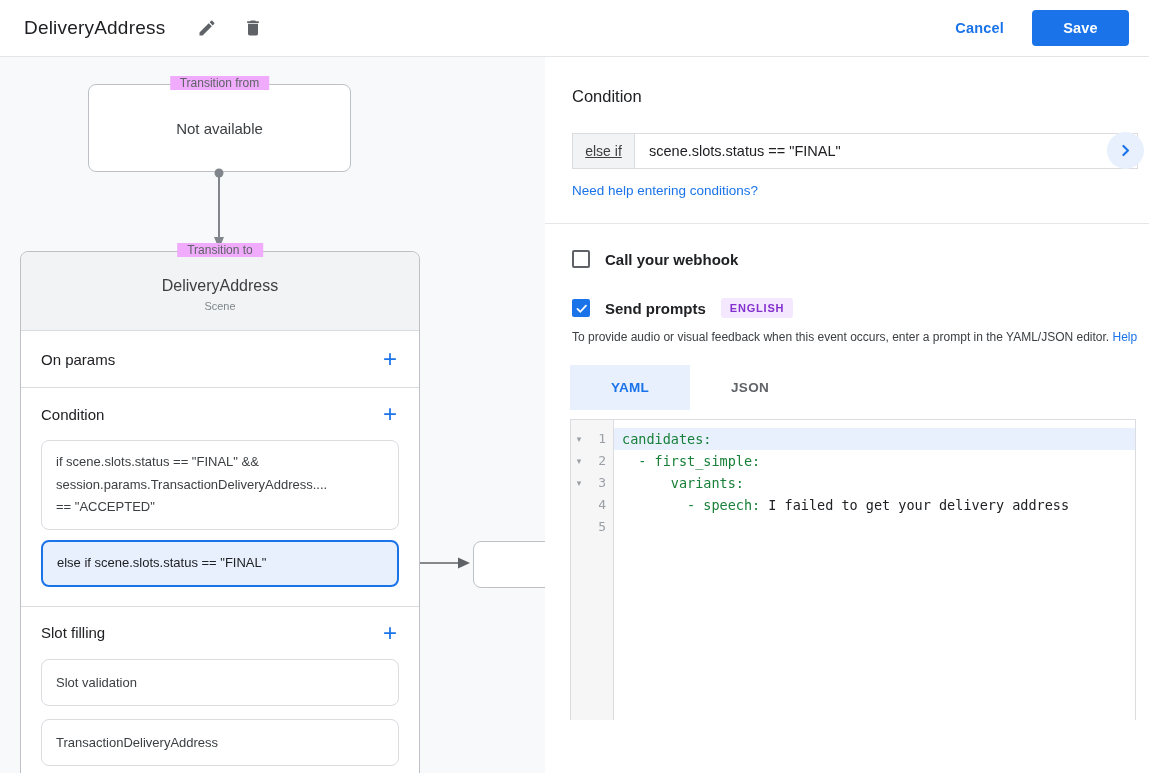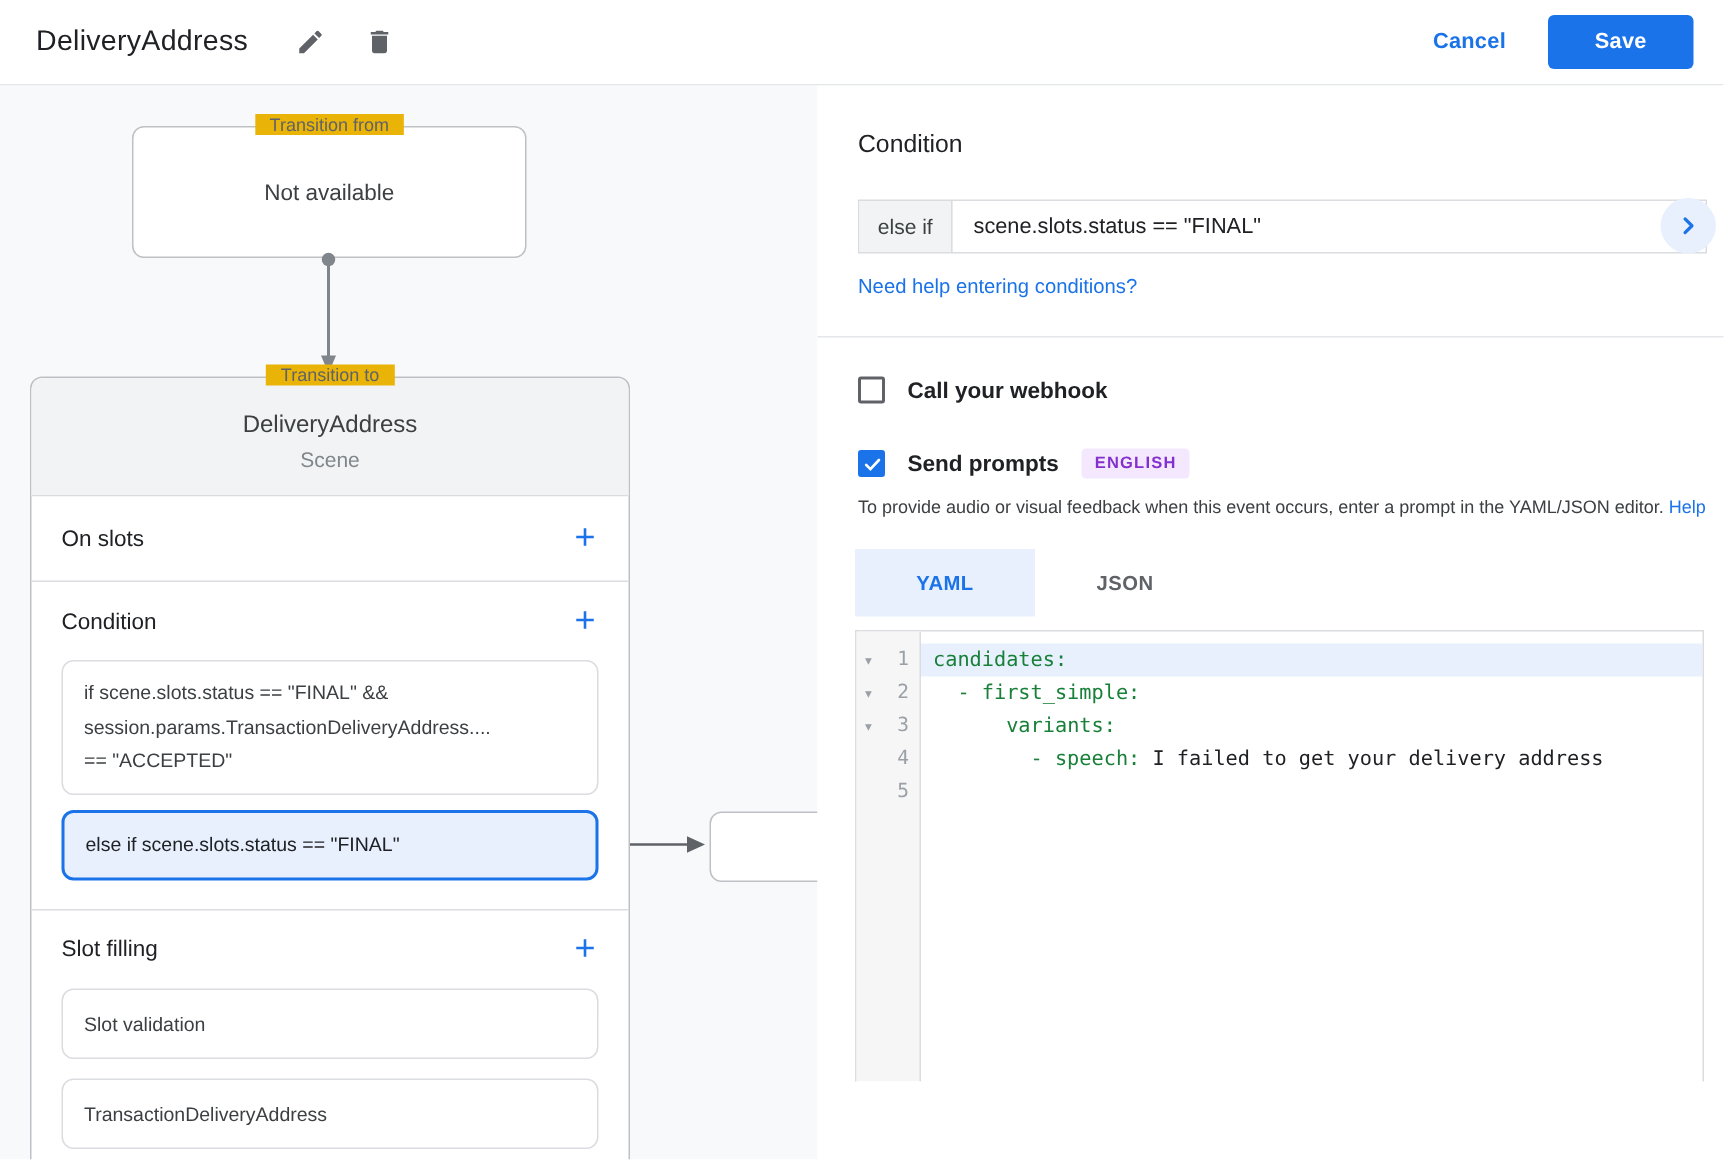--- a/index.html
+++ b/index.html
@@ -21,35 +21,35 @@
                  font-size:14.5px; font-weight:600; font-family:inherit; cursor:pointer; letter-spacing:.2px; }
 
   
   .main { display:flex; height:716px; }
 
   
   .canvas { position:relative; width:545px; background:#f8f9fa; overflow:hidden; flex:none; }
 
   .tf-box { position:absolute; left:88px; top:27px; width:263px; height:88px; background:#fff;
             border:1px solid #bdc1c6; border-radius:8px; display:flex; align-items:center; justify-content:center; }
-  .float-label { position:absolute; top:-9px; left:50%; transform:translateX(-50%); background:#eab308;
+  .float-label { position:absolute; top:-9px; left:50%; transform:translateX(-50%); background:#f0abfc;
                  padding:0 10px; font-size:12px; color:#5f6368; white-space:nowrap; }
   .tf-value { font-size:15px; color:#3c4043; }
 
   .arrow-down { position:absolute; left:212px; top:110px; }
   .connector-right { position:absolute; left:394px; top:496px; }
   .target-box { position:absolute; left:473px; top:484px; width:92px; height:47px; background:#fff;
                 border:1px solid #bdc1c6; border-radius:8px; }
 
   .scene-card { position:absolute; left:20px; top:194px; width:400px; height:530px; background:#fff;
                 border:1px solid #bdc1c6; border-radius:8px 8px 0 0; }
   .scene-header { height:79px; background:#f1f3f4; border-bottom:1px solid #dadce0; border-radius:8px 8px 0 0;
                   display:flex; flex-direction:column; align-items:center; justify-content:center; gap:5px; padding-top:6px; }
   .scene-name { font-size:16px; color:#3c4043; }
-  .scene-type { font-size:14px; color:#80868b; }
+  .scene-type { font-size:11px; color:#80868b; }
 
   .sec-row { display:flex; align-items:center; justify-content:space-between; padding:0 16px 0 20px; }
   .row-on-enter { height:57px; border-bottom:1px solid #dadce0; }
   .sec-title { font-size:15px; color:#202124; }
   .plus-btn { border:none; background:transparent; color:#1a73e8; font-size:24px; font-weight:300;
               line-height:1; cursor:pointer; font-family:inherit; padding:2px 6px; }
   .cond-title-row, .slot-title-row { height:52px; }
   .mini-card { margin:0 20px; background:#fff; border:1px solid #dadce0; border-radius:8px;
                padding:10px 14px; font-size:13px; color:#3c4043; line-height:22.5px; }
   .mini-card.selected { margin-top:10px; background:#e8f0fe; border:2px solid #1a73e8; height:47px;
@@ -58,21 +58,21 @@
   .slot-card { margin:0 20px 13px; height:47px; display:flex; align-items:center; padding:0 14px;
                background:#fff; border:1px solid #dadce0; border-radius:8px; font-size:13px; color:#3c4043; }
 
   
   .panel { flex:1; background:#fff; position:relative; }
   .panel-title { margin:30px 0 0 27px; font-size:16.5px; font-weight:400; color:#202124; }
   .collapse-btn { position:absolute; top:75px; right:6px; width:37px; height:37px; border:none; border-radius:50%;
                   background:#e8f0fe; cursor:pointer; display:flex; align-items:center; justify-content:center; }
   .cond-row { display:flex; height:36px; border:1px solid #dadce0; margin:27px 12px 0 27px; background:#fff; }
   .cond-prefix { width:62px; background:#f1f3f4; border-right:1px solid #dadce0; display:flex;
-                 align-items:center; justify-content:center; font-size:14px; color:#3c4043; flex:none; }
+                 align-items:center; justify-content:center; font-size:14px; color:#3c4043; flex:none;text-decoration:underline; }
   .cond-input { flex:1; border:none; outline:none; padding:0 14px; font-size:14.5px; color:#202124;
                 font-family:inherit; background:transparent; }
   .help-link { display:inline-block; margin:14px 0 0 27px; font-size:13.5px; color:#1a73e8;
                text-decoration:none; cursor:pointer; }
   .panel-divider { margin-top:24px; border-bottom:1px solid #e4e6e9; }
   .when-title { margin:30px 0 0 27px; font-size:16.5px; font-weight:400; color:#202124; }
 
   .check-row { display:flex; align-items:center; margin:26px 0 0 27px; }
   .check-row + .check-row { margin-top:30px; }
   .checkbox { width:18px; height:18px; border-radius:2px; flex:none; }
@@ -158,21 +158,21 @@
 
     <div class="scene-card">
       <span class="float-label">Transition to</span>
 
       <div class="scene-header">
         <span class="scene-name">DeliveryAddress</span>
         <span class="scene-type">Scene</span>
       </div>
 
       <div class="sec-row row-on-enter">
-        <span class="sec-title">On slots</span>
+        <span class="sec-title">On params</span>
         <button class="plus-btn">+</button>
       </div>
 
       <div class="sec-row cond-title-row">
         <span class="sec-title">Condition</span>
         <button class="plus-btn">+</button>
       </div>
 
       <div class="mini-card">
         <div>if scene.slots.status == "FINAL" &amp;&amp;</div>

